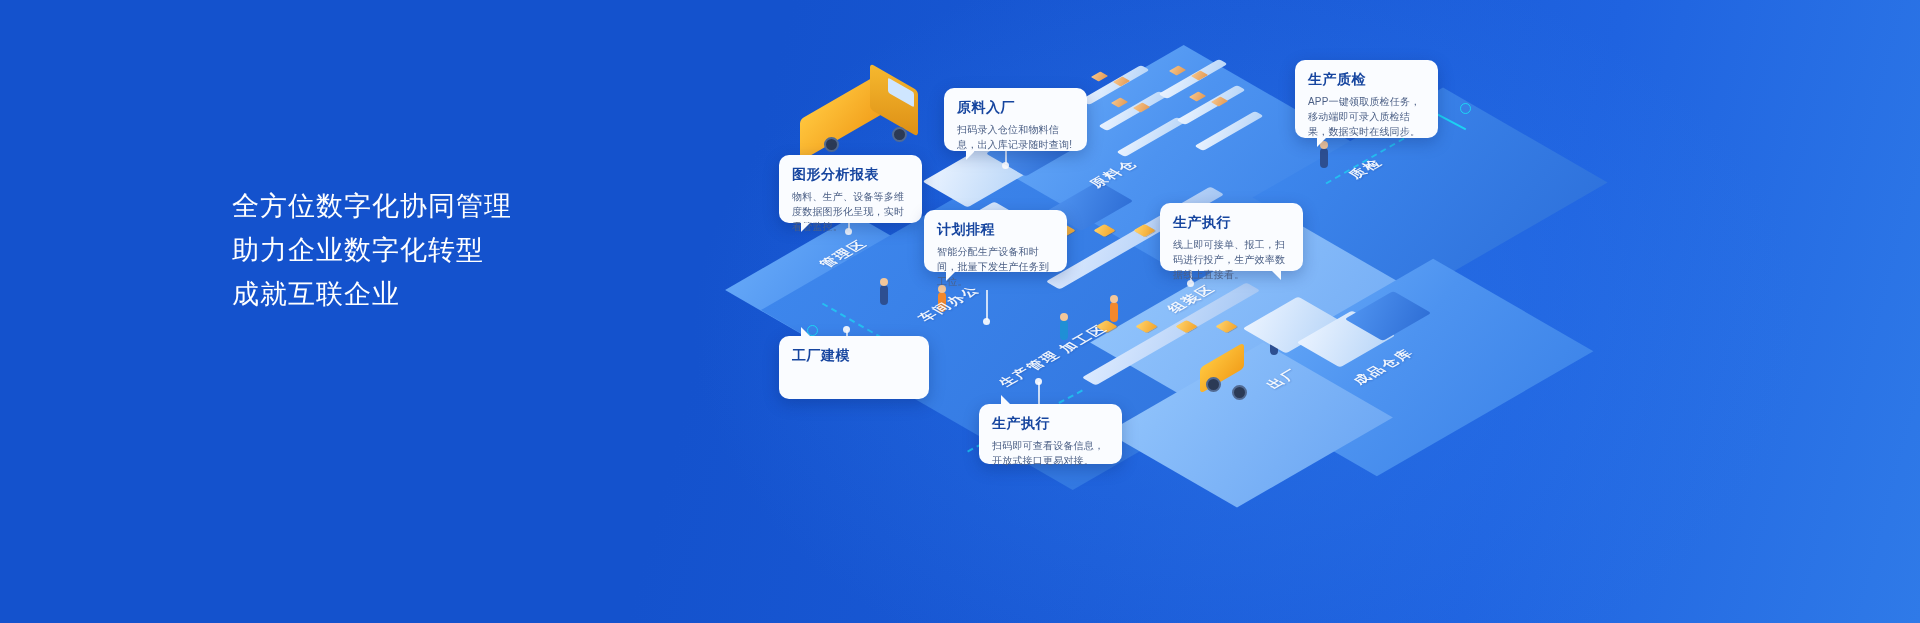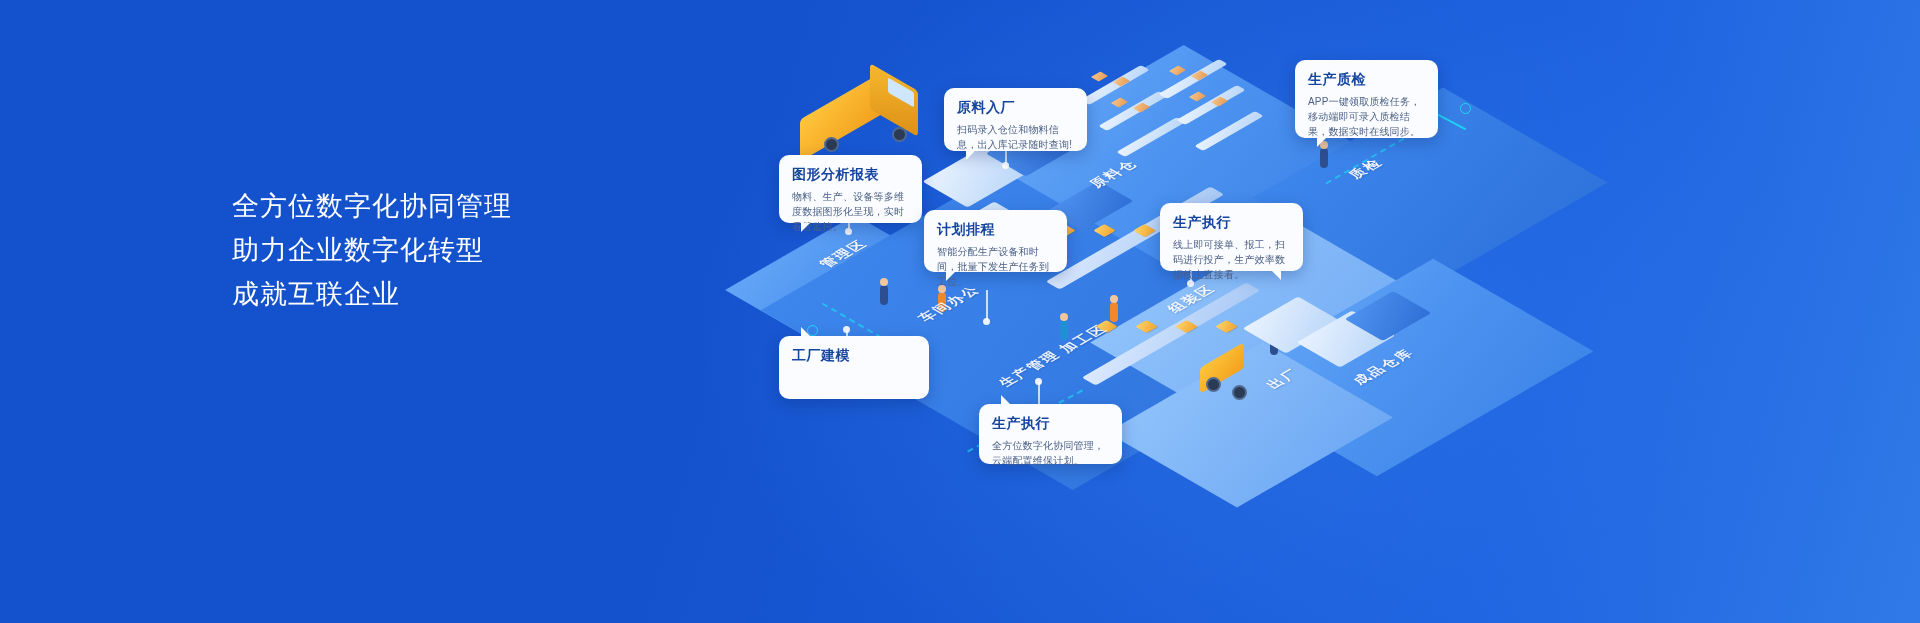--- a/index.html
+++ b/index.html
@@ -254,17 +254,17 @@
   </div>
 
 
   <div class="card" style="left:779px;top:336px;width:150px;height:63px;">
     <div class="c-title">工厂建模</div>
     <div class="tail tail-tl"></div>
   </div>
 
   <div class="card" style="left:979px;top:404px;width:143px;height:60px;">
     <div class="c-title">生产执行</div>
-    <div class="c-body">全方位数字化协同管理，云端配置维保计划。</div>
+    <div class="c-body">扫码即可查看设备信息，开放式接口更易对接。</div>
     <div class="tail tail-tl"></div>
   </div>
 
 </div>
 
 </body></html>

